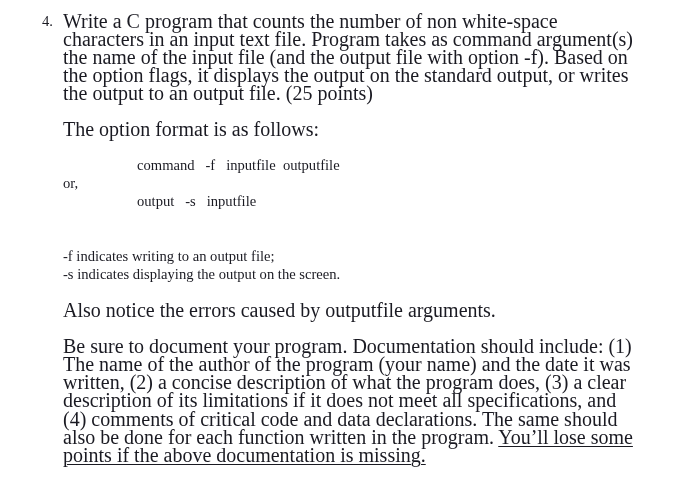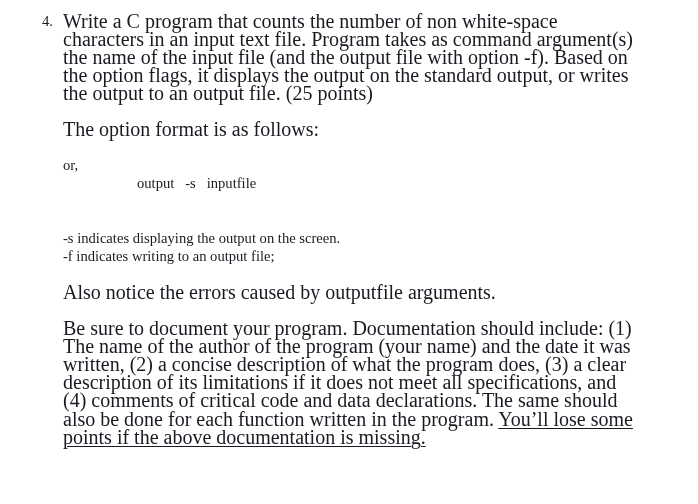--- a/index.html
+++ b/index.html
@@ -105,29 +105,30 @@
 
       <p class="para">Write a C program that counts the number of non white-space characters in an input text file.  Program takes as command argument(s) the name of the input file (and the output file with option -f). Based on the option flags, it displays the output on the standard output, or writes the output to an output file.  (25 points)</p>
 
       <div class="gap-sm"></div>
 
       <p class="para">The option format is as follows:</p>
 
       <div class="gap-md"></div>
 
       <div class="cmd-block">
+        <p class="cmd-line">command   -f   inputfile  outputfile</p>
         <p class="cmd-or">or,</p>
         <p class="cmd-line">output   -s   inputfile</p>
       </div>
 
       <div class="gap-lg"></div>
       <div class="gap-sm"></div>
 
+      <p class="flag-line">-f indicates writing to an output file;</p>
       <p class="flag-line">-s indicates displaying the output on the screen.</p>
-      <p class="flag-line">-f indicates writing to an output file;</p>
 
       <div class="gap-sm"></div>
 
       <p class="para">Also notice the errors caused by outputfile arguments.</p>
 
       <div class="gap-sm"></div>
 
       <p class="para"><span>Be sure to document your program. Documentation should include: (1) The name of the author of the program (your name) and the date it was written, (2) a concise description of what the program does, (3) a clear description of its limitations if it does not meet all specifications, and (4) comments of critical code and data declarations. The same should also be done for each function written in the program. </span><span class="underlined">You’ll lose some points if the above documentation is missing.</span></p>
 
     </div>

